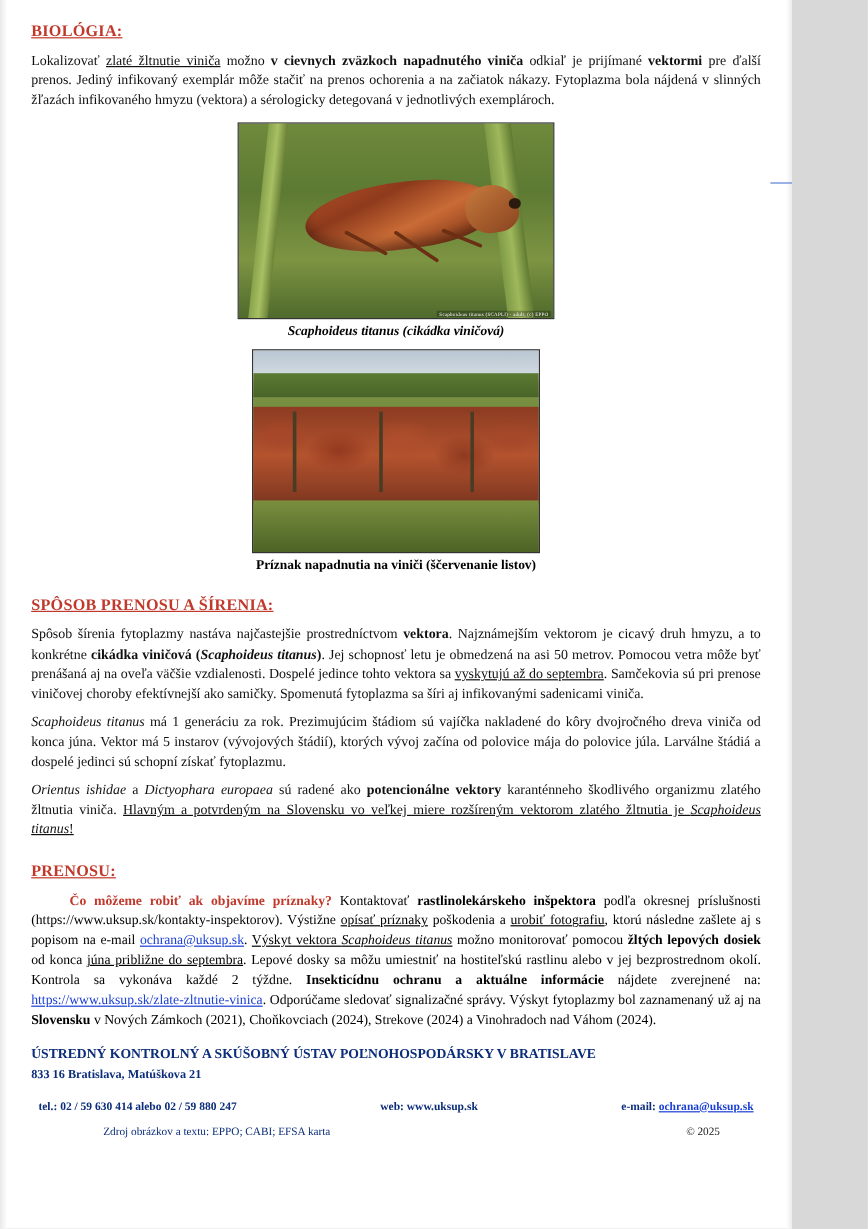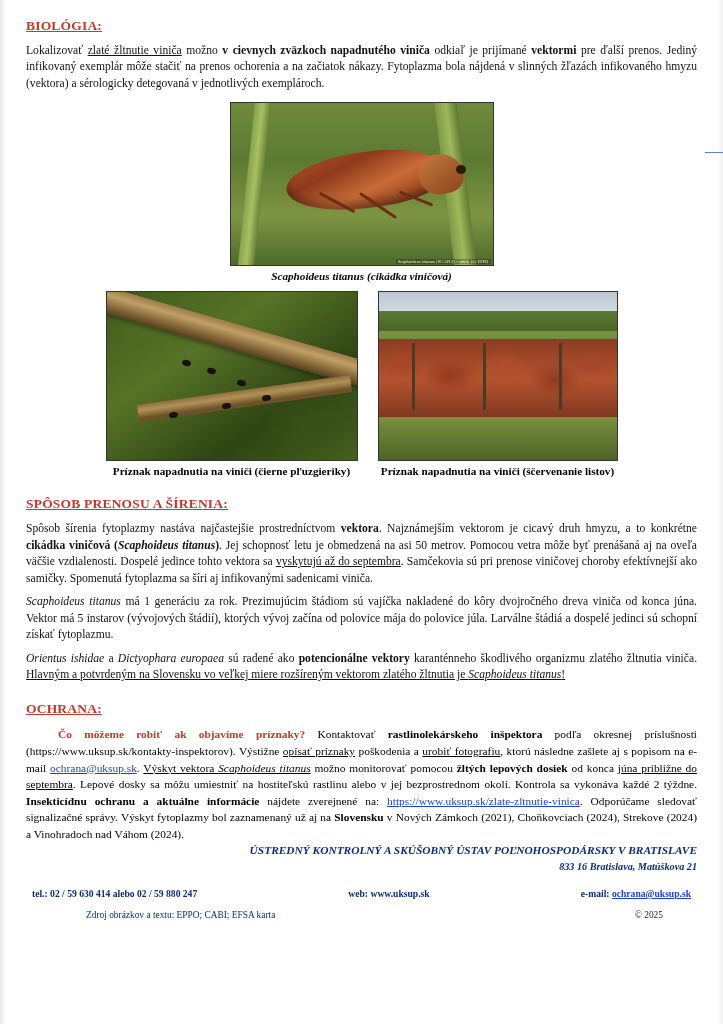--- a/index.html
+++ b/index.html
@@ -5,21 +5,21 @@
   html, body {
     margin: 0;
     padding: 0;
     background: #d8d8d8;
   }
   body {
     font-family: "Liberation Serif", serif;
   }
   .page {
     position: relative;
-    width: 723px;
+    width: 660px;
     height: 1024px;
     background: #ffffff;
     overflow: hidden;
     box-sizing: border-box;
   }
   
   .edge-left {
     position: absolute;
     left: 0; top: 0; bottom: 0;
     width: 6px;
@@ -236,26 +236,25 @@
     position: absolute; left: 0; bottom: 0; width: 100%; height: 26%;
     background: linear-gradient(180deg, #7b8f3e, #5e7530 60%, #4c6326);
   }
   .ph4 .post {
     position: absolute; width: 3px; height: 40%; top: 30%;
     background: #4a3c24;
   }
 
   
   .org {
-    text-align: right;
+    text-align: left;
     font-size: 11.4px;
     font-weight: bold;
     color: #0b2d7a;
-    margin-top: 2px;
-    font-style: italic;
+    margin-top: 14px;
   }
   .org .line2, .org .line3 {
     font-size: 10.2px;
     margin-top: 5px;
   }
   .footer {
     margin-top: 16px;
     display: flex;
     justify-content: space-between;
     font-size: 9.6px;
@@ -308,33 +307,20 @@
             <div class="leg1"></div>
             <div class="leg2"></div>
             <div class="leg3"></div>
             <div class="credit">Scaphoideus titanus (SCAPLI) - adult; (c) EPPO</div>
           </div>
           <div class="caption ital">Scaphoideus titanus (cikádka viničová)</div>
         </div>
       </div>
 
       <div class="img-row" style="margin-top:8px;">
-        <div class="img-cell">
-          <div class="photo ph3">
-            <div class="cane"></div>
-            <div class="cane2"></div>
-            <div class="pust p1"></div>
-            <div class="pust p2"></div>
-            <div class="pust p3"></div>
-            <div class="pust p4"></div>
-            <div class="pust p5"></div>
-            <div class="pust p6"></div>
-          </div>
-          <div class="caption">Príznak napadnutia na viniči (čierne pľuzgieriky)</div>
-        </div>
 
         <div class="img-cell">
           <div class="photo ph4">
             <div class="sky"></div>
             <div class="bg-trees"></div>
             <div class="vines"></div>
             <div class="grass"></div>
             <div class="post" style="left:14%;"></div>
             <div class="post" style="left:44%;"></div>
             <div class="post" style="left:76%;"></div>
@@ -345,21 +331,21 @@
     </div>
 
     <h1 class="section spaced">SPÔSOB PRENOSU A ŠÍRENIA:</h1>
 
     <p class="body"><span>Spôsob šírenia fytoplazmy nastáva najčastejšie prostredníctvom </span><span class="b">vektora</span><span>. Najznámejším vektorom je cicavý druh hmyzu, a to konkrétne </span><span class="b">cikádka viničová (</span><span class="bi">Scaphoideus titanus</span><span class="b">)</span><span>. Jej schopnosť letu je obmedzená na asi 50 metrov. Pomocou vetra môže byť prenášaná aj na oveľa väčšie vzdialenosti. Dospelé jedince tohto vektora sa </span><span class="u">vyskytujú až do septembra</span><span>. Samčekovia sú pri prenose viničovej choroby efektívnejší ako samičky. Spomenutá fytoplazma sa šíri aj infikovanými sadenicami viniča.</span></p>
 
     <p class="body"><span class="i">Scaphoideus titanus</span><span> má 1 generáciu za rok. Prezimujúcim štádiom sú vajíčka nakladené do kôry dvojročného dreva viniča od konca júna. Vektor má 5 instarov (vývojových štádií), ktorých vývoj začína od polovice mája do polovice júla. Larválne štádiá a dospelé jedinci sú schopní získať fytoplazmu.</span></p>
 
     <p class="body"><span class="i">Orientus ishidae</span><span> a </span><span class="i">Dictyophara europaea</span><span> sú radené ako </span><span class="b">potencionálne vektory</span><span> karanténneho škodlivého organizmu zlatého žltnutia viniča. </span><span class="u">Hlavným a potvrdeným na Slovensku vo veľkej miere rozšíreným vektorom zlatého žltnutia je </span><span class="u i">Scaphoideus titanus</span><span class="u">!</span></p>
 
-    <h1 class="section spaced">OCHRANA:</h1>
+    <h1 class="section spaced">PRENOSU:</h1>
 
     <p class="ochrana-p"><span class="red-b">Čo môžeme robiť ak objavíme príznaky?</span><span> Kontaktovať </span><span class="b">rastlinolekárskeho inšpektora</span><span> podľa okresnej príslušnosti (https://www.uksup.sk/kontakty-inspektorov). Výstižne </span><span class="u">opísať príznaky</span><span> poškodenia a </span><span class="u">urobiť fotografiu</span><span>, ktorú následne zašlete aj s popisom na e-mail </span><span class="lnk">ochrana@uksup.sk</span><span>. </span><span class="u">Výskyt vektora </span><span class="u i">Scaphoideus titanus</span><span> možno monitorovať pomocou </span><span class="b">žltých lepových dosiek</span><span> od konca </span><span class="u">júna približne do septembra</span><span>. Lepové dosky sa môžu umiestniť na hostiteľskú rastlinu alebo v jej bezprostrednom okolí. Kontrola sa vykonáva každé 2 týždne. </span><span class="b">Insekticídnu ochranu a aktuálne informácie</span><span> nájdete zverejnené na: </span><span class="lnk">https://www.uksup.sk/zlate-zltnutie-vinica</span><span>. Odporúčame sledovať signalizačné správy. Výskyt fytoplazmy bol zaznamenaný už aj na </span><span class="b">Slovensku</span><span> v Nových Zámkoch (2021), Choňkovciach (2024), Strekove (2024) a Vinohradoch nad Váhom (2024).</span></p>
 
     <div class="org">
       <div class="line1">ÚSTREDNÝ KONTROLNÝ A SKÚŠOBNÝ ÚSTAV POĽNOHOSPODÁRSKY V BRATISLAVE</div>
       <div class="line2">833 16 Bratislava, Matúškova 21</div>
     </div>
 
     <div class="footer">
       <div>tel.: 02 / 59 630 414 alebo 02 / 59 880 247</div>

